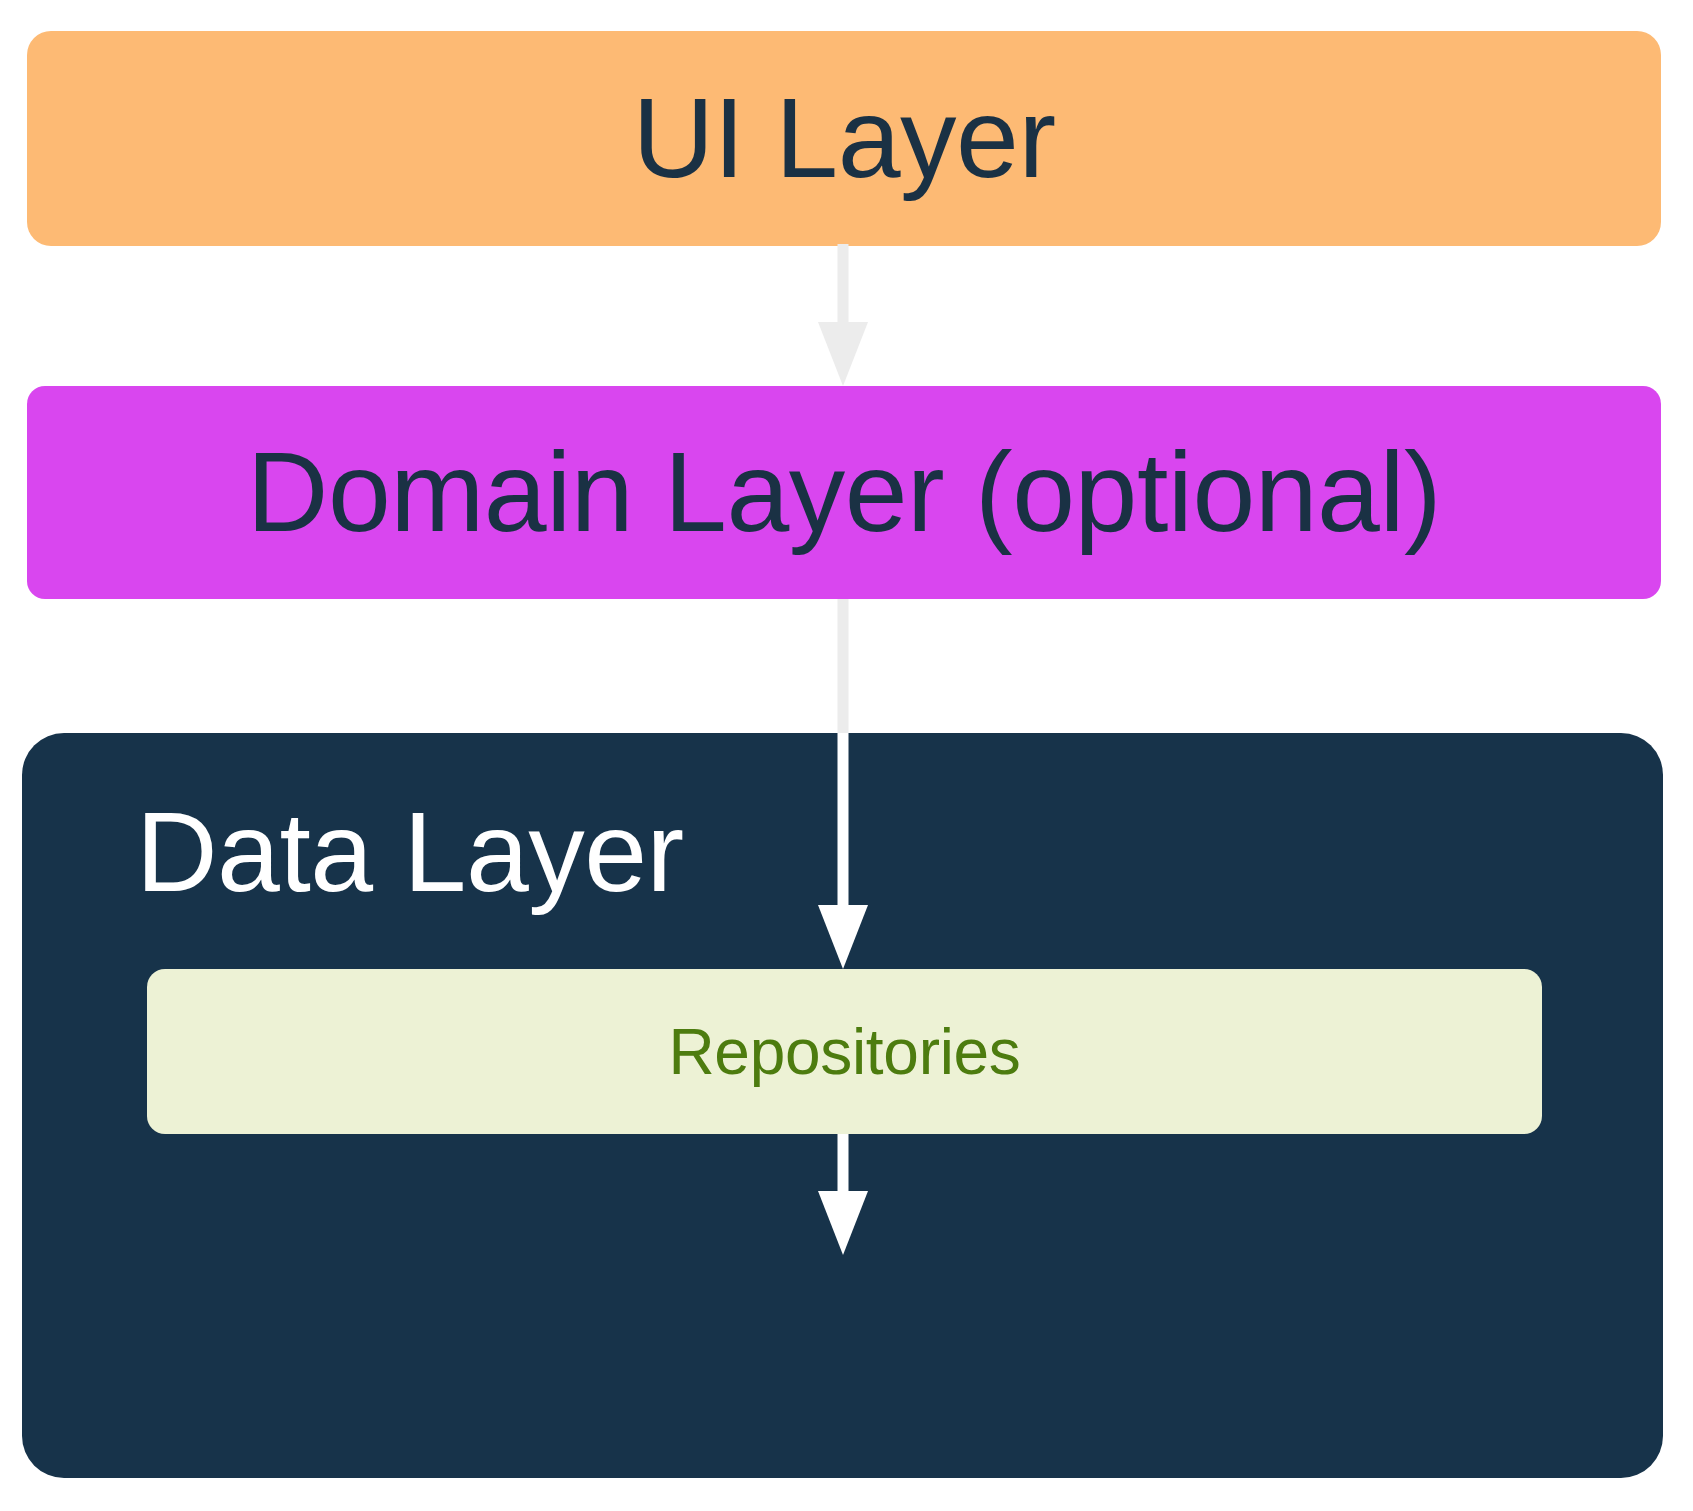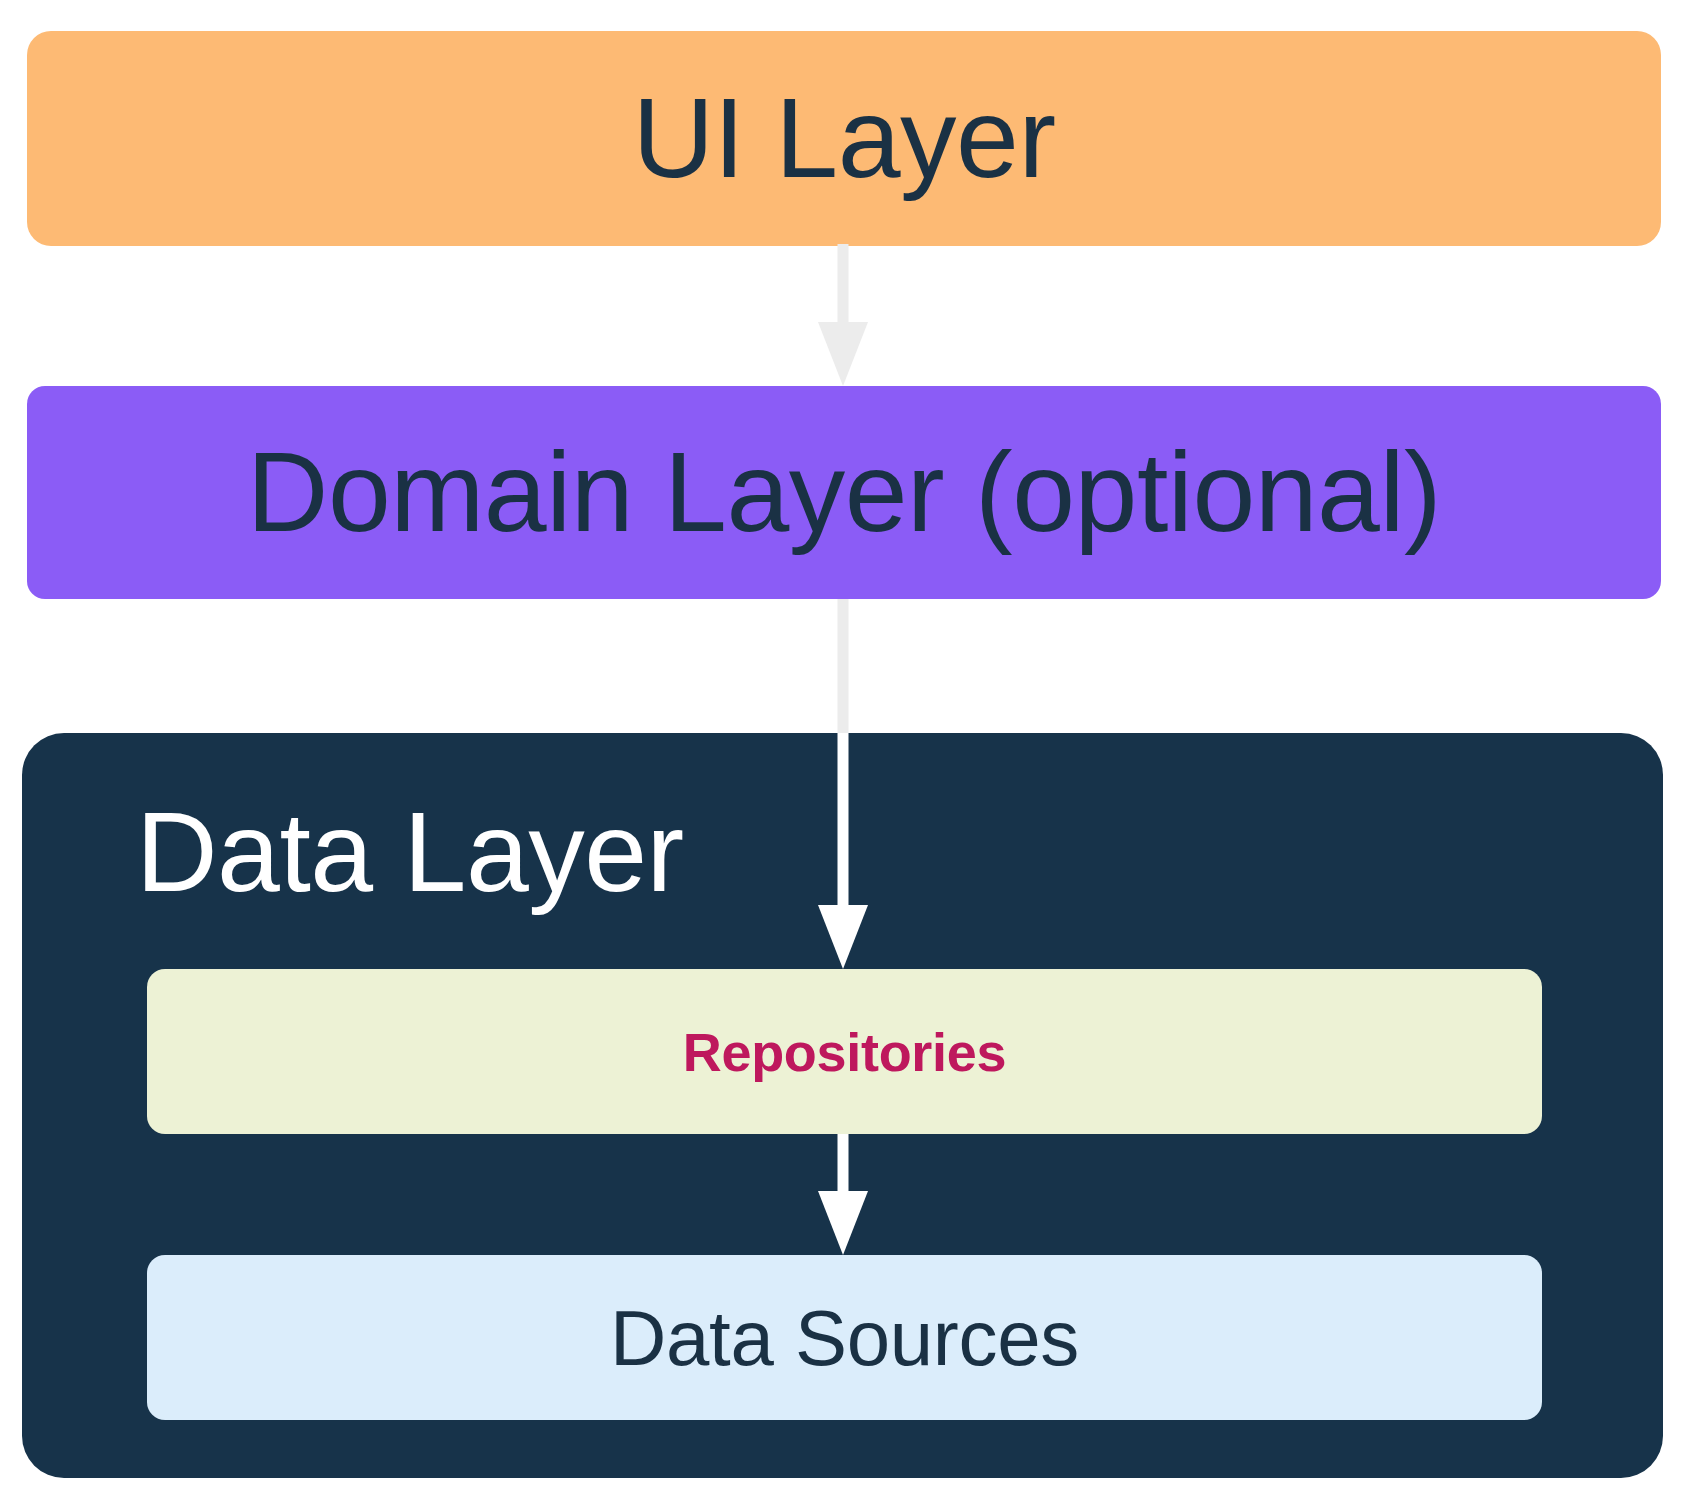--- a/index.html
+++ b/index.html
@@ -49,21 +49,21 @@
     color: #1A3144;
     letter-spacing: -0.5px;
   }
 
   
   #domain-layer-box {
     left: 27px;
     top: 386px;
     width: 1634px;
     height: 213px;
-    background: #8b5cf6;
+    background: #d946ef;
     border-radius: 18px;
   }
   #domain-layer-box .layer-label {
     font-size: 113px;
     font-weight: 400;
     color: #1A3144;
     letter-spacing: -0.5px;
   }
 
   
@@ -92,23 +92,23 @@
   
   #repositories-box {
     left: 147px;
     top: 969px;
     width: 1395px;
     height: 165px;
     background: #EDF2D5;
     border-radius: 18px;
   }
   #repositories-box .layer-label {
-    font-size: 54px;
-    font-weight: 700;
-    color: #be185d;
+    font-size: 64px;
+    font-weight: 400;
+    color: #4d7c0f;
     letter-spacing: -0.3px;
   }
 
   
   #data-sources-box {
     left: 147px;
     top: 1255px;
     width: 1395px;
     height: 165px;
     background: #DBEDFB;
@@ -232,17 +232,14 @@
 
   <div class="layer-box" id="repositories-box">
     <span class="layer-label">Repositories</span>
   </div>
 
   <div class="arrow" id="arrow-repos-to-sources">
     <div class="arrow-stem"></div>
     <div class="arrow-head"></div>
   </div>
 
-  <div class="layer-box" id="data-sources-box">
-    <span class="layer-label">Data Sources</span>
-  </div>
 
 </div>
 
 </body></html>

